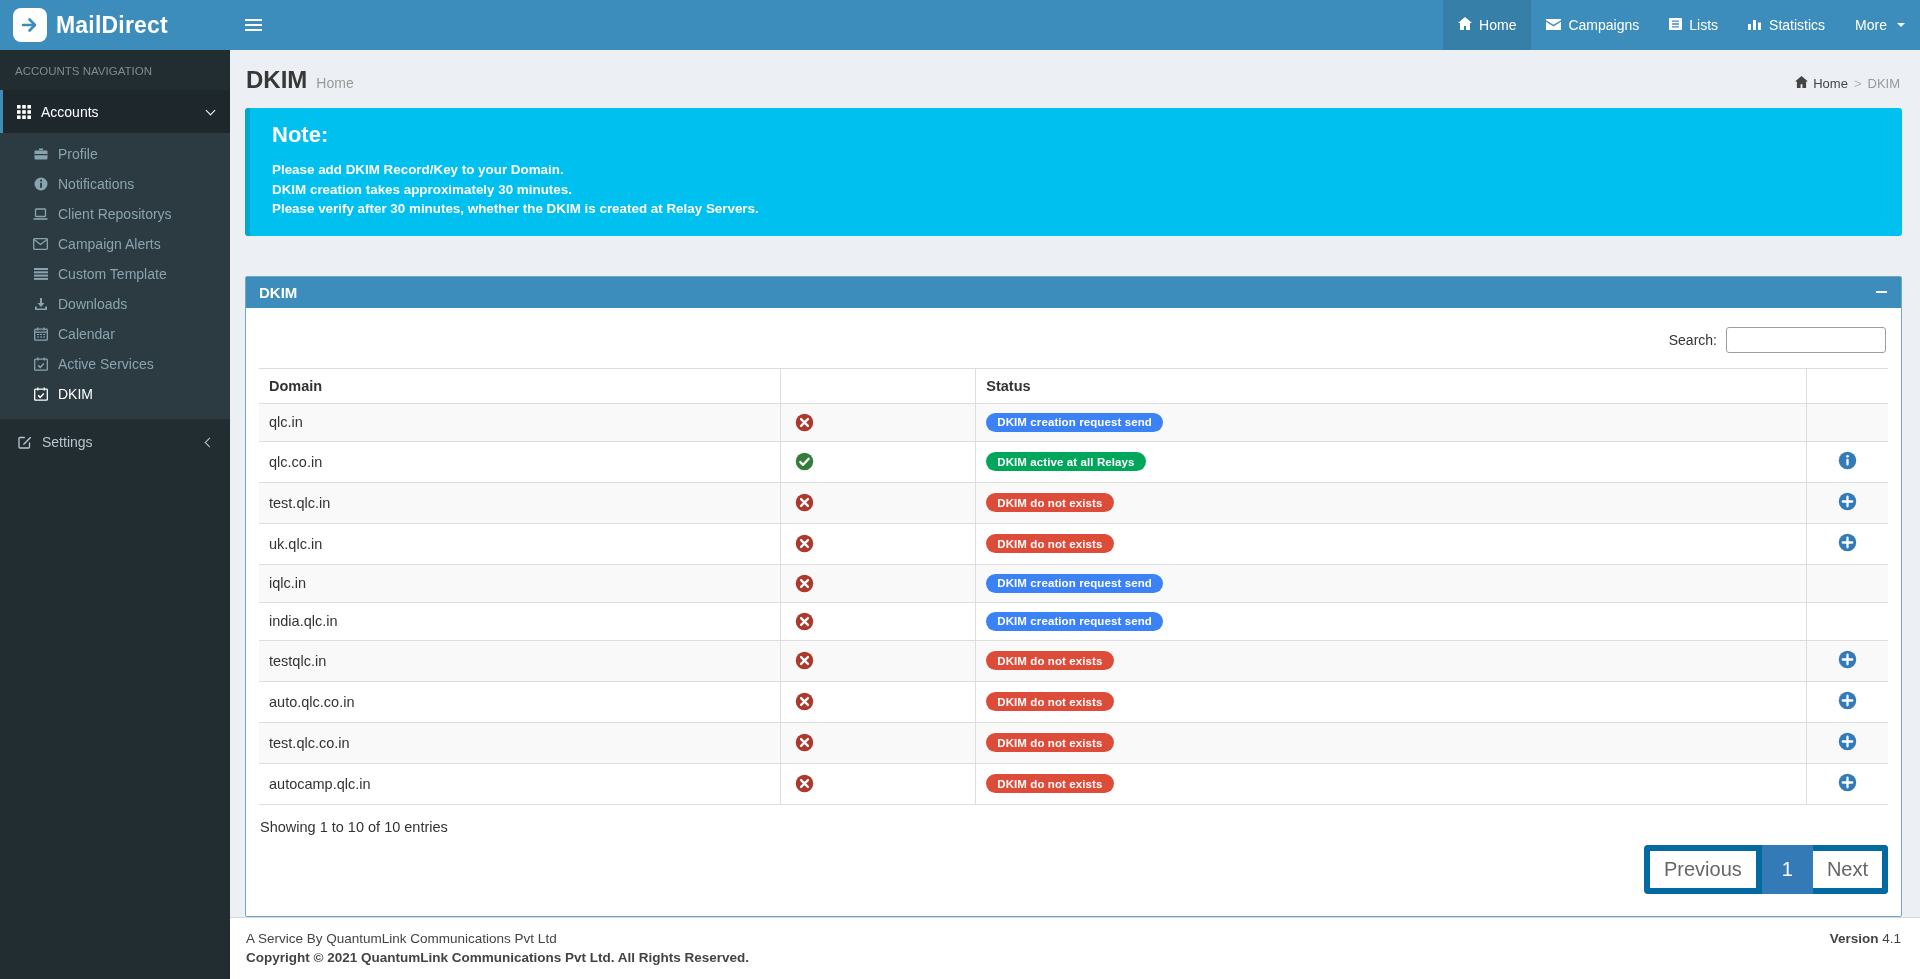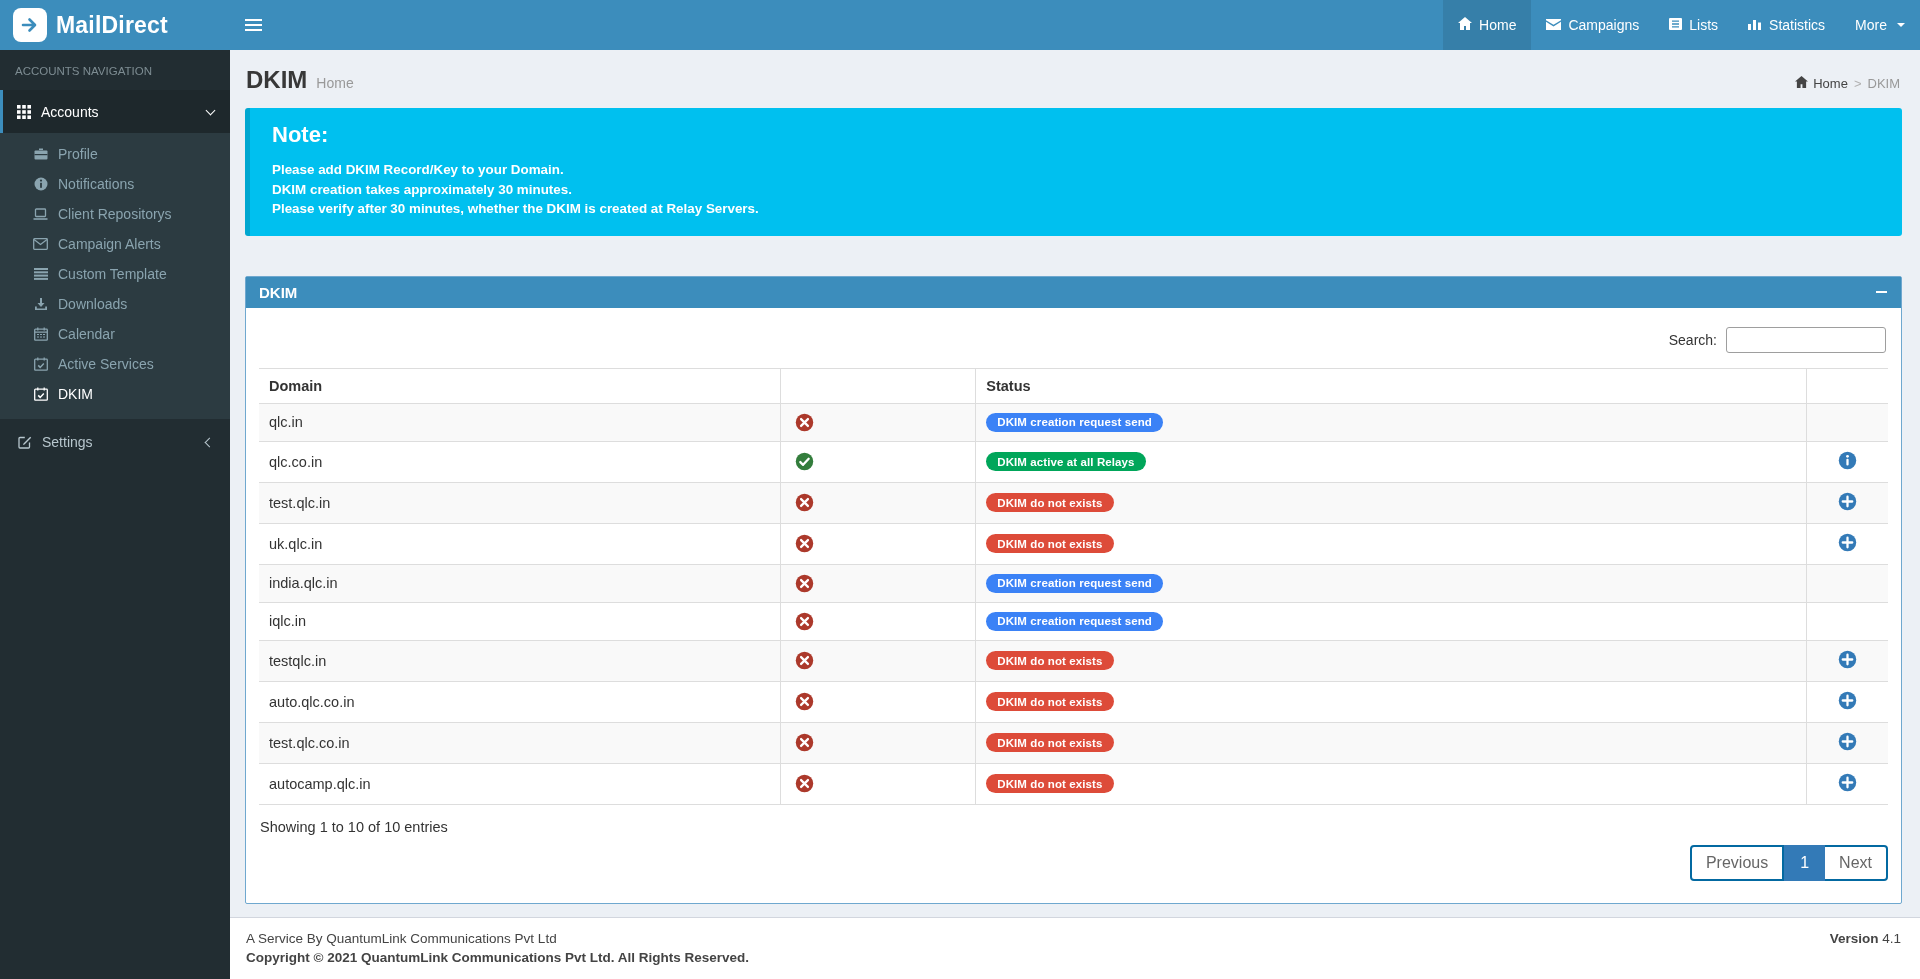--- a/index.html
+++ b/index.html
@@ -79,21 +79,21 @@
   td.icon-cell svg { display:block; }
   .badge { display:inline-block; padding:3.5px 11px; border-radius:11px; color:#fff; font-weight:700; font-size:11.5px; letter-spacing:.1px; }
   .badge.warning { background:#3b82f6; }
   .badge.success { background:#00a65a; }
   .badge.danger  { background:#dd4b39; }
   td.action-cell { text-align:center; }
   td.action-cell span { display:inline-flex; cursor:pointer; }
 
   .summary { font-size:14.5px; color:#333; margin:14px 0 0 1px; }
   .pager { display:flex; justify-content:flex-end; margin-top:10px; }
-  .page-btn { border:2px solid #0369a1; background:#fff; color:#666; font-size:16px; padding:7px 14px; cursor:pointer; font-family:inherit; }
+  .page-btn { border:6px solid #0369a1; background:#fff; color:#666; font-size:20px; padding:7px 14px; cursor:pointer; font-family:inherit; }
   .page-btn.prev { border-radius:4px 0 0 4px; }
   .page-btn.next { border-radius:0 4px 4px 0; border-left:none; }
   .page-btn.current { background:#337ab7; border-color:#337ab7; color:#fff; }
 
   
   .footer { flex:0 0 auto; background:#fff; border-top:1px solid #d2d6de; padding:13px 19px 14px 16px;
             display:flex; justify-content:space-between; font-size:13.5px; color:#444; }
   .footer .copyright { font-weight:700; margin-top:4px; }
   .footer .version-label { font-weight:700; }
 </style>
@@ -430,40 +430,40 @@
       
       <span>
         <svg width="19" height="19" viewBox="0 0 20 20">
                         <circle cx="10" cy="10" r="9.2" fill="#337ab7"></circle>
                         <path d="M10 5v10M5 10h10" stroke="#fff" stroke-width="2.4" stroke-linecap="round"></path>
                       </svg>
       </span>
     </td>
   </tr>
                 <tr>
+    <td class="domain-cell">iqlc.in</td>
+    <td class="icon-cell">
+      
+      <span>
+        <svg width="19" height="19" viewBox="0 0 20 20">
+                        <circle cx="10" cy="10" r="9.2" fill="#ac392b"></circle>
+                        <path d="m6.4 6.4 7.2 7.2M13.6 6.4l-7.2 7.2" stroke="#fff" stroke-width="2.4" stroke-linecap="round"></path>
+                      </svg>
+      </span>
+    </td>
+    <td class="status-cell">
+      <span class="badge warning">DKIM creation request send</span>
+    </td>
+    <td class="action-cell">
+      
+      
+    </td>
+  </tr>
+                <tr>
     <td class="domain-cell">india.qlc.in</td>
-    <td class="icon-cell">
-      
-      <span>
-        <svg width="19" height="19" viewBox="0 0 20 20">
-                        <circle cx="10" cy="10" r="9.2" fill="#ac392b"></circle>
-                        <path d="m6.4 6.4 7.2 7.2M13.6 6.4l-7.2 7.2" stroke="#fff" stroke-width="2.4" stroke-linecap="round"></path>
-                      </svg>
-      </span>
-    </td>
-    <td class="status-cell">
-      <span class="badge warning">DKIM creation request send</span>
-    </td>
-    <td class="action-cell">
-      
-      
-    </td>
-  </tr>
-                <tr>
-    <td class="domain-cell">iqlc.in</td>
     <td class="icon-cell">
       
       <span>
         <svg width="19" height="19" viewBox="0 0 20 20">
                         <circle cx="10" cy="10" r="9.2" fill="#ac392b"></circle>
                         <path d="m6.4 6.4 7.2 7.2M13.6 6.4l-7.2 7.2" stroke="#fff" stroke-width="2.4" stroke-linecap="round"></path>
                       </svg>
       </span>
     </td>
     <td class="status-cell">

